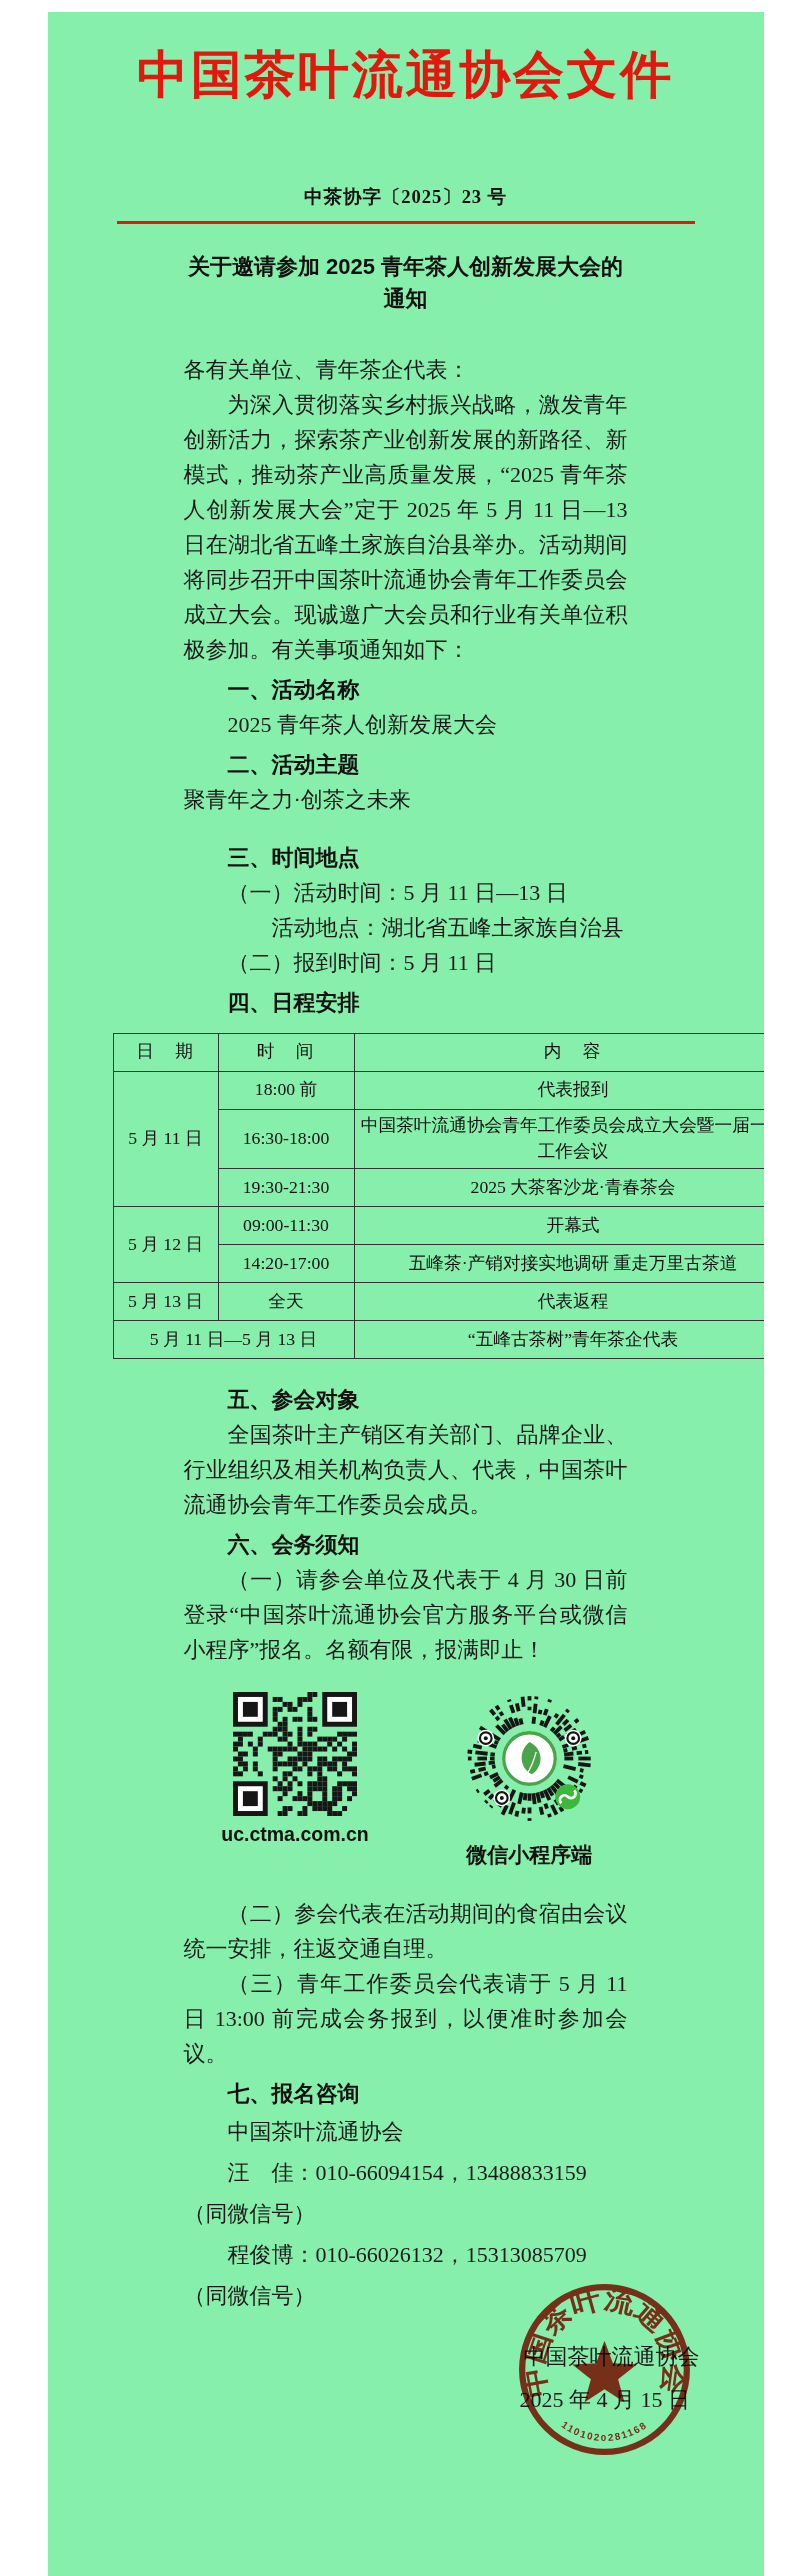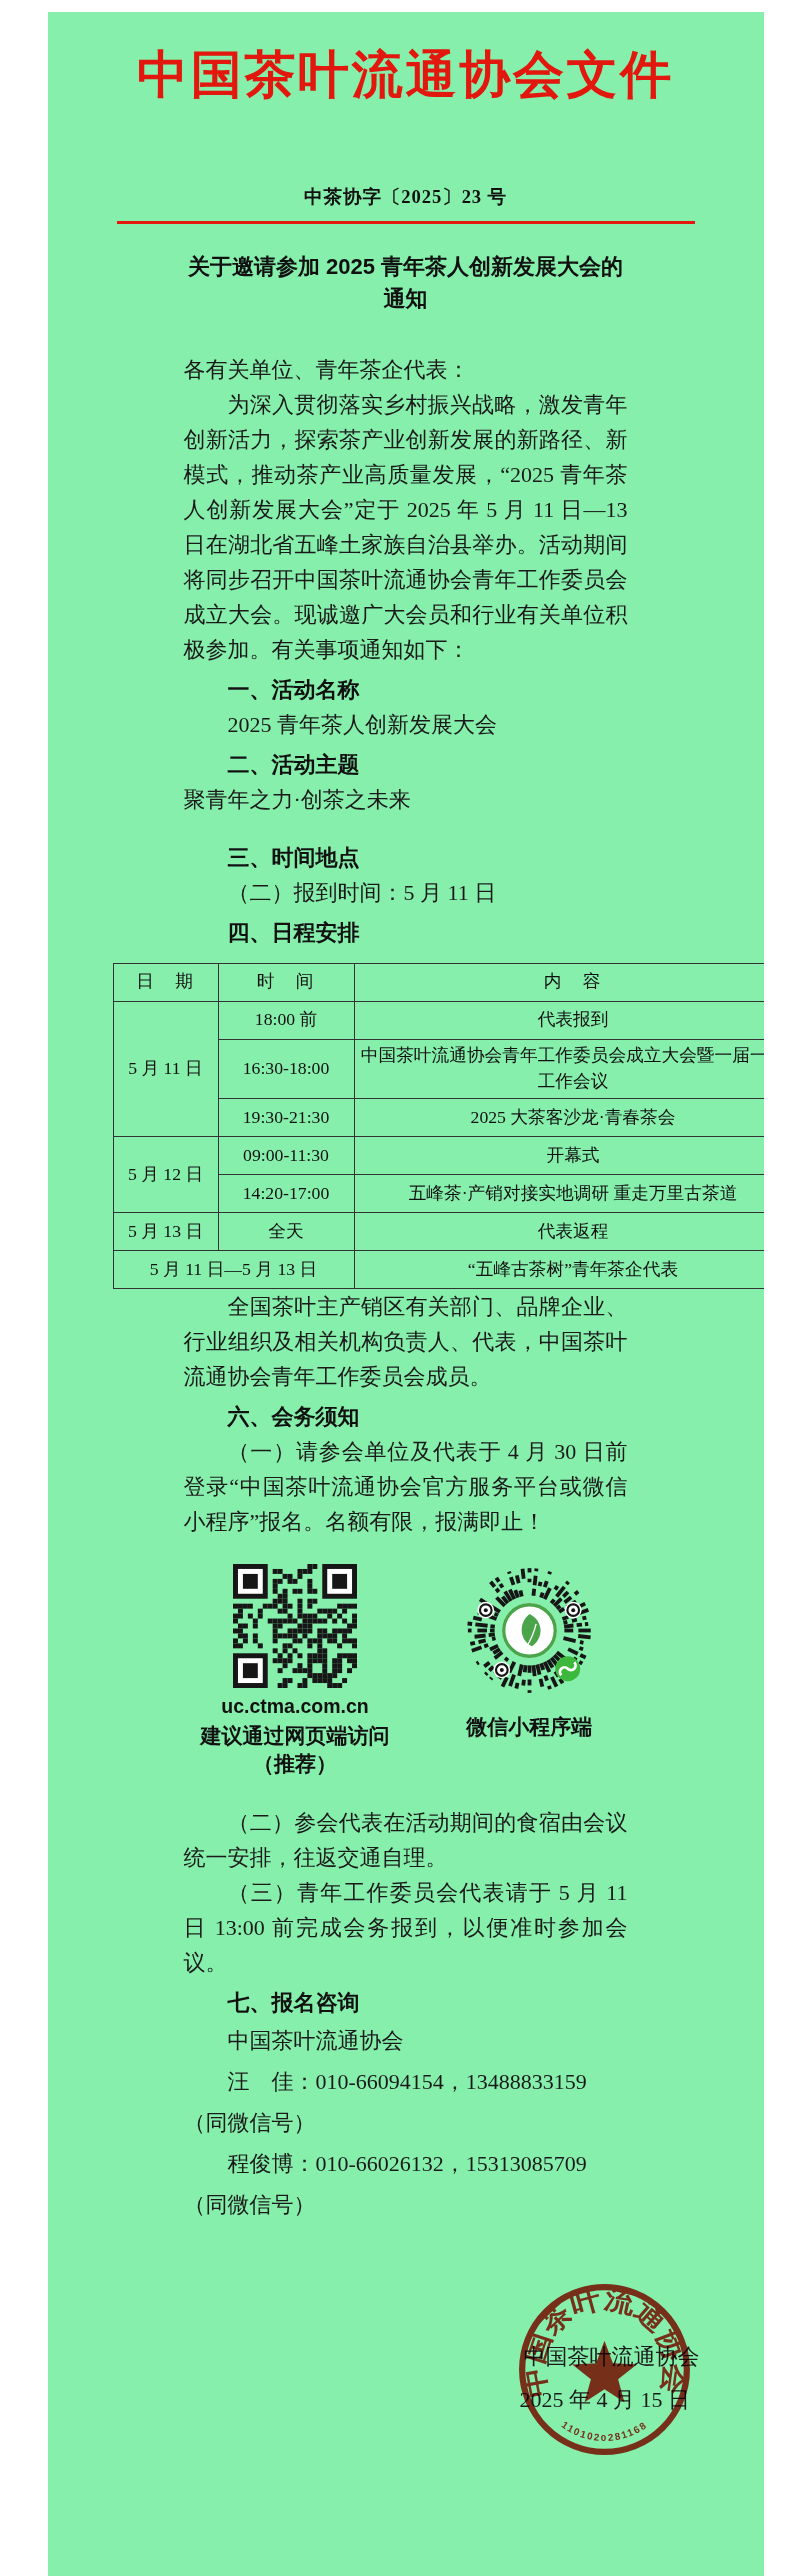--- a/index.html
+++ b/index.html
@@ -93,20 +93,22 @@
     <p class="para salutation">各有关单位、青年茶企代表：</p>
     <p class="para indent">为深入贯彻落实乡村振兴战略，激发青年创新活力，探索茶产业创新发展的新路径、新模式，推动茶产业高质量发展，“2025 青年茶人创新发展大会”定于 2025 年 5 月 11 日—13 日在湖北省五峰土家族自治县举办。活动期间将同步召开中国茶叶流通协会青年工作委员会成立大会。现诚邀广大会员和行业有关单位积极参加。有关事项通知如下：</p>
 
     <div class="sec-head">一、活动名称</div>
     <p class="para indent">2025 青年茶人创新发展大会</p>
 
     <div class="sec-head">二、活动主题</div>
     <p class="para">聚青年之力·创茶之未来</p>
 
     <div class="sec-head mt-lg">三、时间地点</div>
+    <p class="para indent">（一）活动时间：5 月 11 日—13 日</p>
+    <p class="para indent4">活动地点：湖北省五峰土家族自治县</p>
     <p class="para indent">（二）报到时间：5 月 11 日</p>
 
     <div class="sec-head">四、日程安排</div>
 
     <table class="sched-table">
       <colgroup>
           <col style="width:105px">
           <col style="width:136px">
           <col style="width:438px">
         </colgroup>
@@ -143,20 +145,21 @@
         <td>全天</td>
         <td>代表返程</td>
       </tr>
       <tr>
         <td colspan="2">5 月 11 日—5 月 13 日</td>
         <td>“五峰古茶树”青年茶企代表</td>
       </tr>
     </tbody>
       </table>
 
+    <div class="sec-head mt-lg">五、参会对象</div>
     <p class="para indent">全国茶叶主产销区有关部门、品牌企业、行业组织及相关机构负责人、代表，中国茶叶流通协会青年工作委员会成员。</p>
 
     <div class="sec-head">六、会务须知</div>
     <p class="para indent">（一）请参会单位及代表于 4 月 30 日前登录“中国茶叶流通协会官方服务平台或微信小程序”报名。名额有限，报满即止！</p>
 
     <div class="qr-row">
       <div class="qr-col">
         <svg id="qr-web" class="qr-img" width="124" height="124" viewBox="0 0 140 140">
             <g fill="#161616">
               <rect x="84.0" y="0.0" width="5.6" height="5.6"></rect>
@@ -374,21 +377,20 @@
           <rect x="5.6" y="5.6" width="28" height="28" fill="#fff"></rect>
           <rect x="11.2" y="11.2" width="16.799999999999997" height="16.799999999999997" fill="#161616"></rect>
             <rect x="100.8" y="0" width="39.199999999999996" height="39.199999999999996" fill="#161616"></rect>
           <rect x="106.39999999999999" y="5.6" width="28" height="28" fill="#fff"></rect>
           <rect x="112" y="11.2" width="16.799999999999997" height="16.799999999999997" fill="#161616"></rect>
             <rect x="0" y="100.8" width="39.199999999999996" height="39.199999999999996" fill="#161616"></rect>
           <rect x="5.6" y="106.39999999999999" width="28" height="28" fill="#fff"></rect>
           <rect x="11.2" y="112" width="16.799999999999997" height="16.799999999999997" fill="#161616"></rect>
           </svg>
         <div class="qr-url">uc.ctma.com.cn</div>
-        <div class="qr-caption">建议通过网页端访问（推荐）</div>
       </div>
       <div class="qr-col">
         <svg id="qr-mini" class="qr-img" width="133" height="133" viewBox="0 0 160 160">
             <g stroke="#161616" stroke-width="4.6" stroke-linecap="butt">
               <line x1="122.0" y1="80.0" x2="132.6" y2="80.0"></line>
               <line x1="138.8" y1="80.0" x2="153.7" y2="80.0"></line>
               <line x1="138.6" y1="86.6" x2="153.5" y2="88.3"></line>
               <line x1="120.9" y1="89.3" x2="135.5" y2="92.7"></line>
               <line x1="140.7" y1="93.8" x2="144.9" y2="94.8"></line>
               <line x1="140.0" y1="101.0" x2="144.5" y2="102.6"></line>

